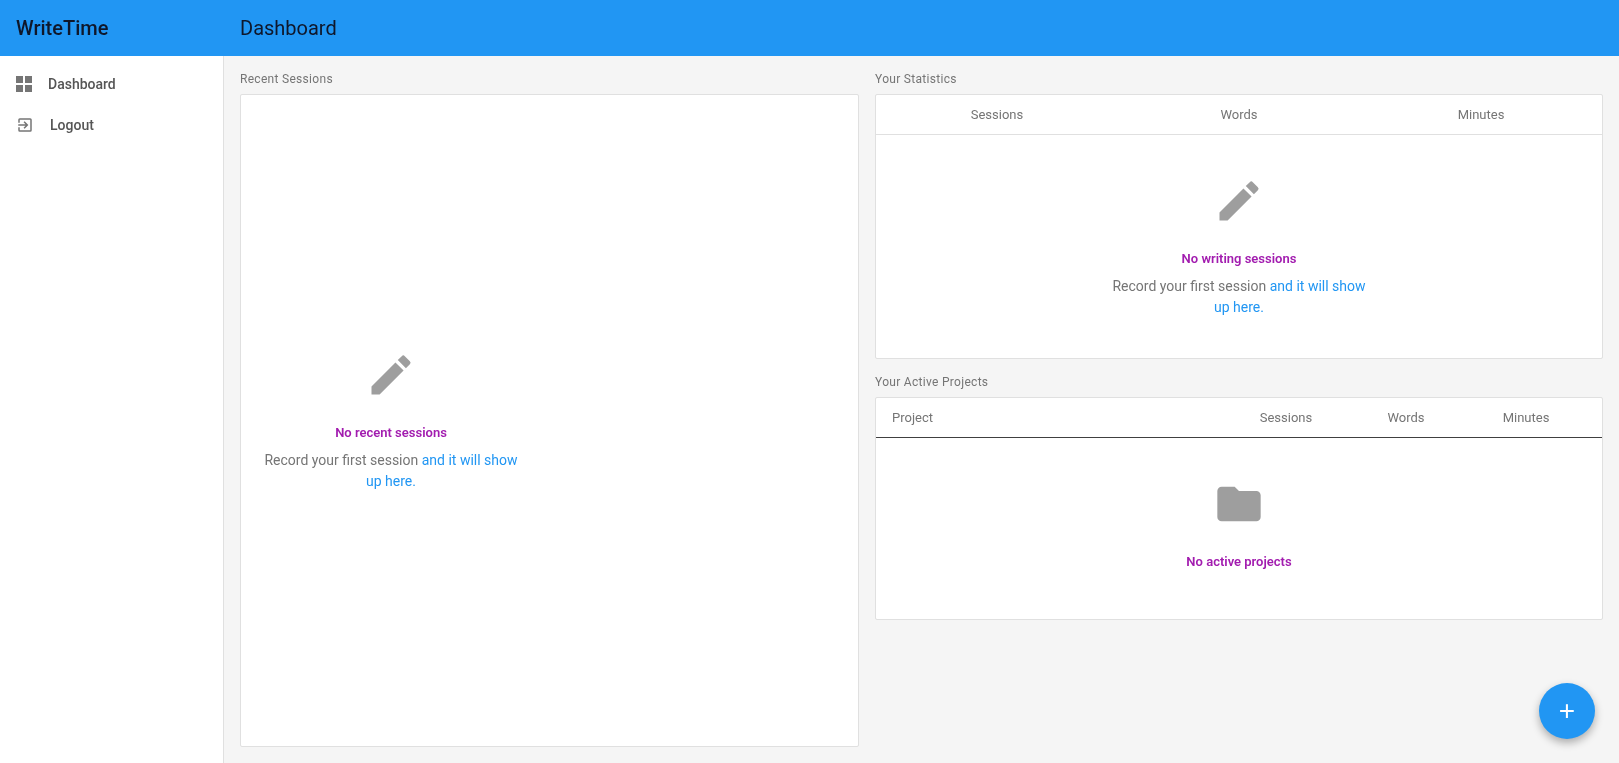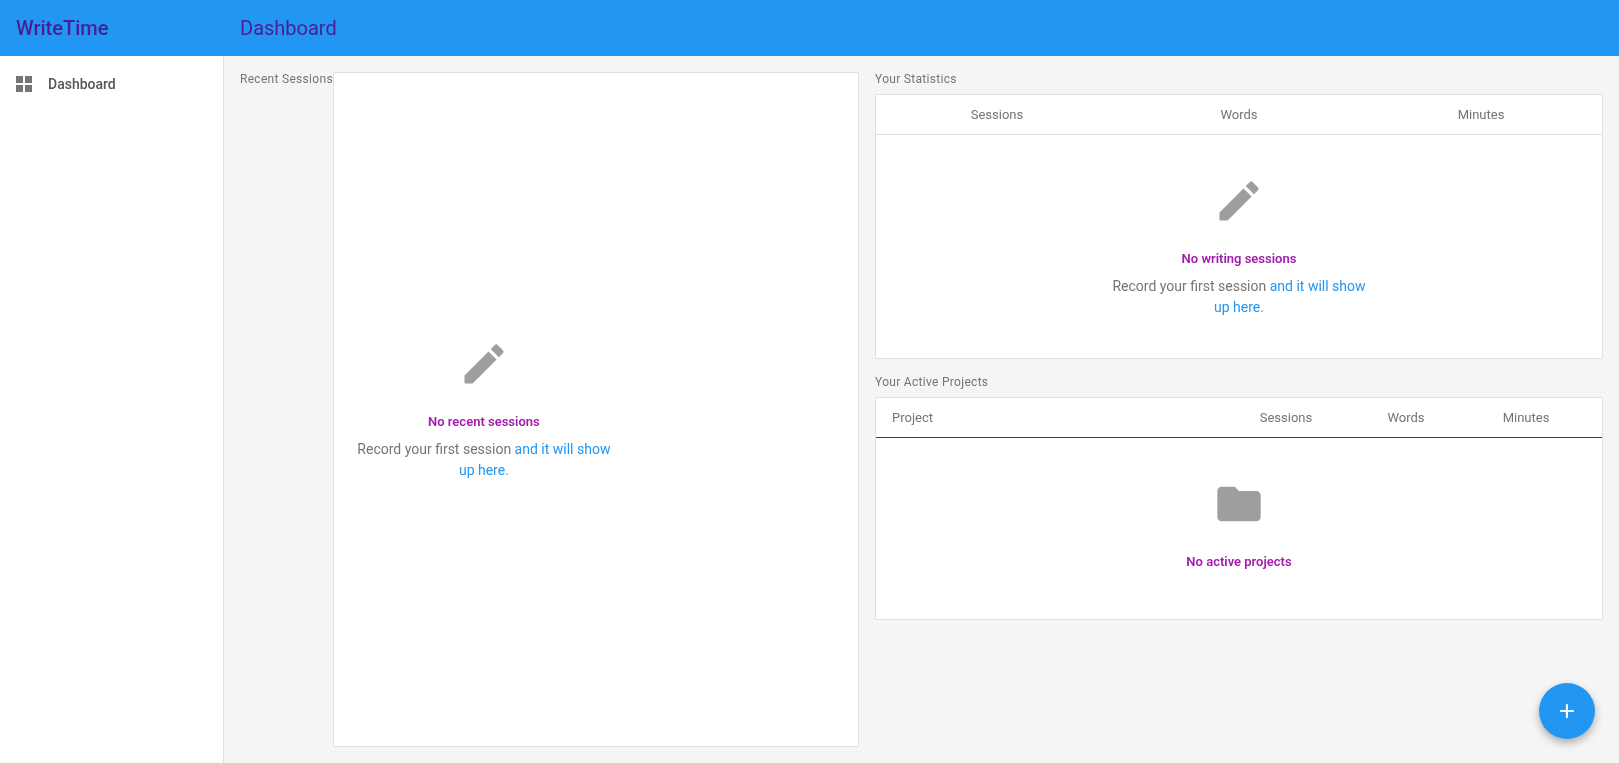--- a/index.html
+++ b/index.html
@@ -1,21 +1,21 @@
 <!DOCTYPE html>
 <html><head>
   <meta charset="utf-8">
   <style>
     * { box-sizing: border-box; margin: 0; padding: 0; }
     body { font-family: Roboto, Arial, sans-serif; background: #f5f5f5; height: 763px; overflow: hidden; display: flex; flex-direction: column; }
 
     
     .header {
       background: #2196F3;
-      color: #4c1d95;
+      color: #0f172a;
       display: flex;
       align-items: center;
       height: 56px;
       padding: 0 16px;
       flex-shrink: 0;
     }
     .header-app-title {
       font-size: 20px;
       font-weight: 500;
       width: 224px;
@@ -65,21 +65,21 @@
       overflow: hidden;
       background: #f5f5f5;
       padding: 16px;
     }
 
     
     .left-panel {
       flex: 1;
       margin-right: 16px;
       display: flex;
-      flex-direction: row;
+      flex-direction: column;
     }
 
     
     .right-panel {
       width: 728px;
       flex-shrink: 0;
       display: flex;
       flex-direction: column;
       gap: 16px;
     }
@@ -230,20 +230,28 @@
         <div class="grid-icon">
           <span></span>
             <span></span>
             <span></span>
             <span></span>
         </div>
       </span>
       <span>Dashboard</span>
     </div>
 
+    <div class="sidebar-item">
+      <span class="icon">
+        <svg width="18" height="18" viewBox="0 0 24 24" fill="#757575">
+          <path d="M10.09 15.59L11.5 17l5-5-5-5-1.41 1.41L12.67 11H3v2h9.67l-2.58 2.59zM19 3H5a2 2 0 00-2 2v4h2V5h14v14H5v-4H3v4a2 2 0 002 2h14a2 2 0 002-2V5a2 2 0 00-2-2z"></path>
+        </svg>
+      </span>
+      <span>Logout</span>
+    </div>
   </div>
 
   <div class="main-content">
 
     <div class="left-panel">
       <div class="section-label">Recent Sessions</div>
       <div class="card recent-sessions-card">
         <div class="empty-state">
           <div class="empty-icon pencil-icon">
             <svg width="52" height="52" viewBox="0 0 24 24">

